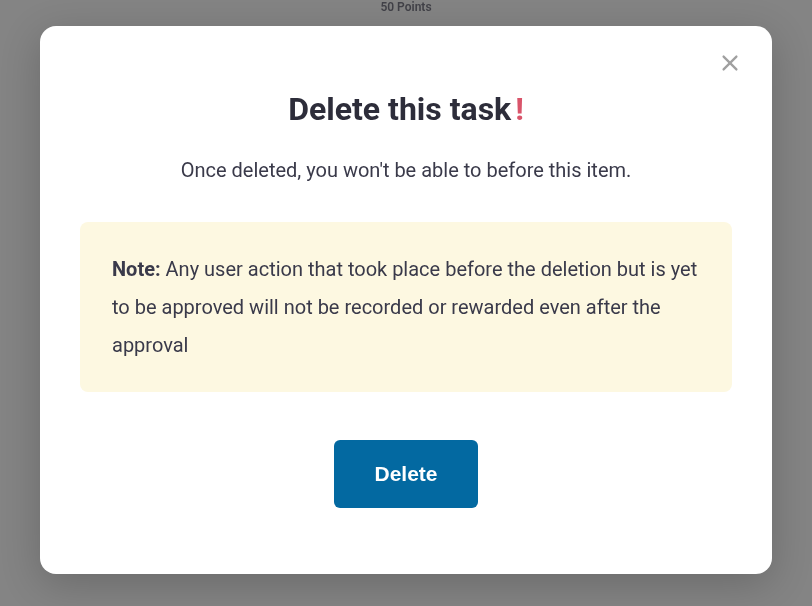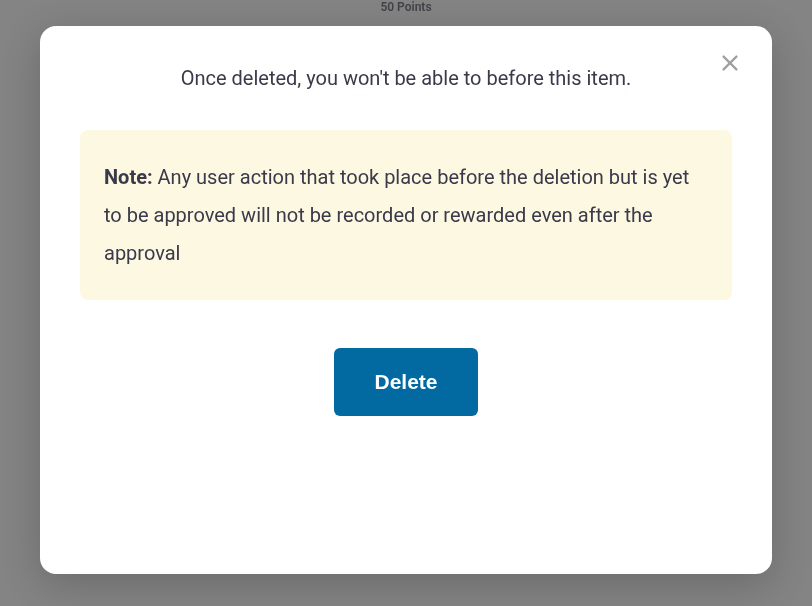--- a/index.html
+++ b/index.html
@@ -77,21 +77,21 @@
     }
     .modal-subtitle {
       text-align: center;
       font-size: 20px;
       color: #3a3a4a;
       margin-bottom: 40px;
     }
     .note-box {
       background: #fdf8e1;
       border-radius: 8px;
-      padding: 28px 24px;
+      padding: 28px 32px;
       margin: 0 -40px 48px -40px;
     }
     .note-text {
       font-size: 20px;
       line-height: 1.9;
       color: #3a3a4a;
     }
     .note-label {
       font-weight: 700;
     }
@@ -122,20 +122,23 @@
 <div class="modal">
   <button class="close-button">
     <span>
       <svg viewBox="0 0 24 24" fill="none" stroke="currentColor" stroke-width="2.5" stroke-linecap="round">
         <line x1="5" y1="5" x2="19" y2="19"></line>
         <line x1="19" y1="5" x2="5" y2="19"></line>
       </svg>
     </span>
   </button>
 
+  <h1 class="modal-title">
+    <span>Delete this task</span><span class="exclaim">!</span>
+  </h1>
 
   <p class="modal-subtitle">Once deleted, you won't be able to before this item.</p>
 
   <div class="note-box">
     <p class="note-text">
       <span class="note-label">Note:</span><span> Any user action that took place before the deletion but is yet to be approved will not be recorded or rewarded even after the approval</span>
     </p>
   </div>
 
   <div class="button-row">

